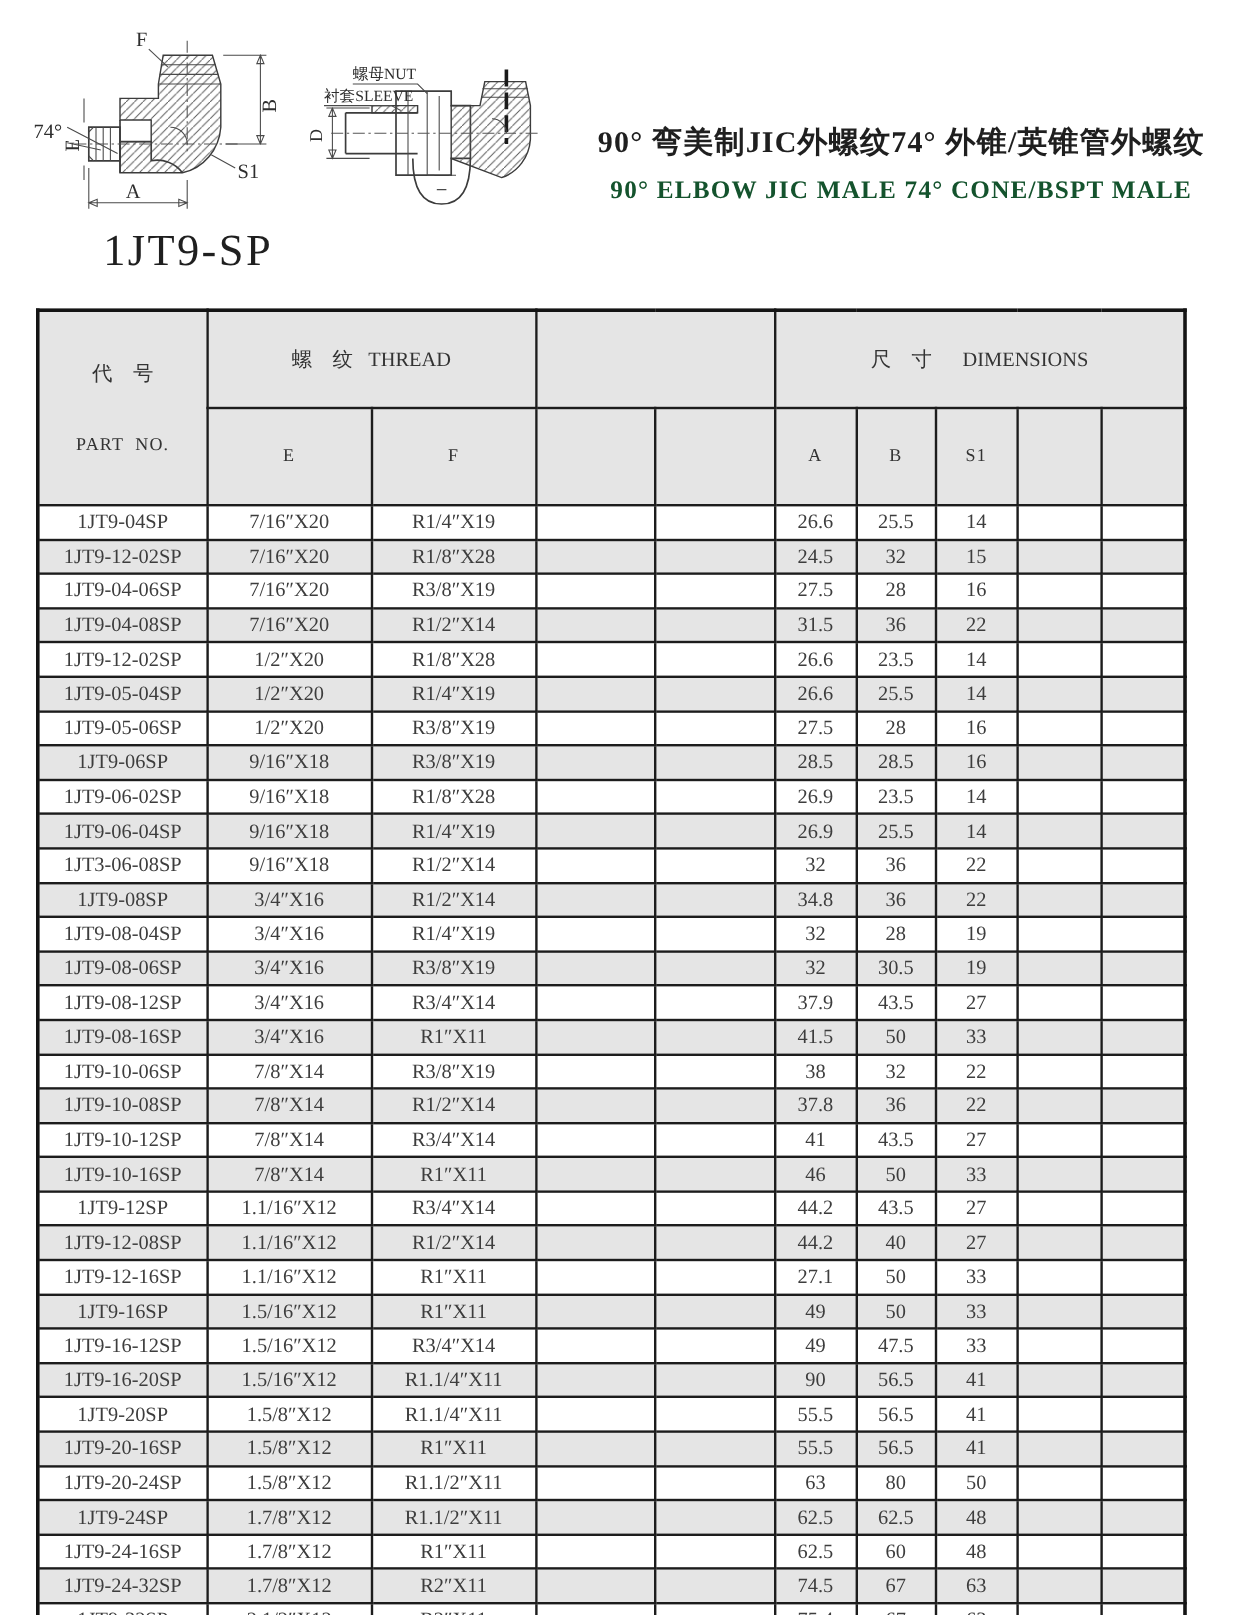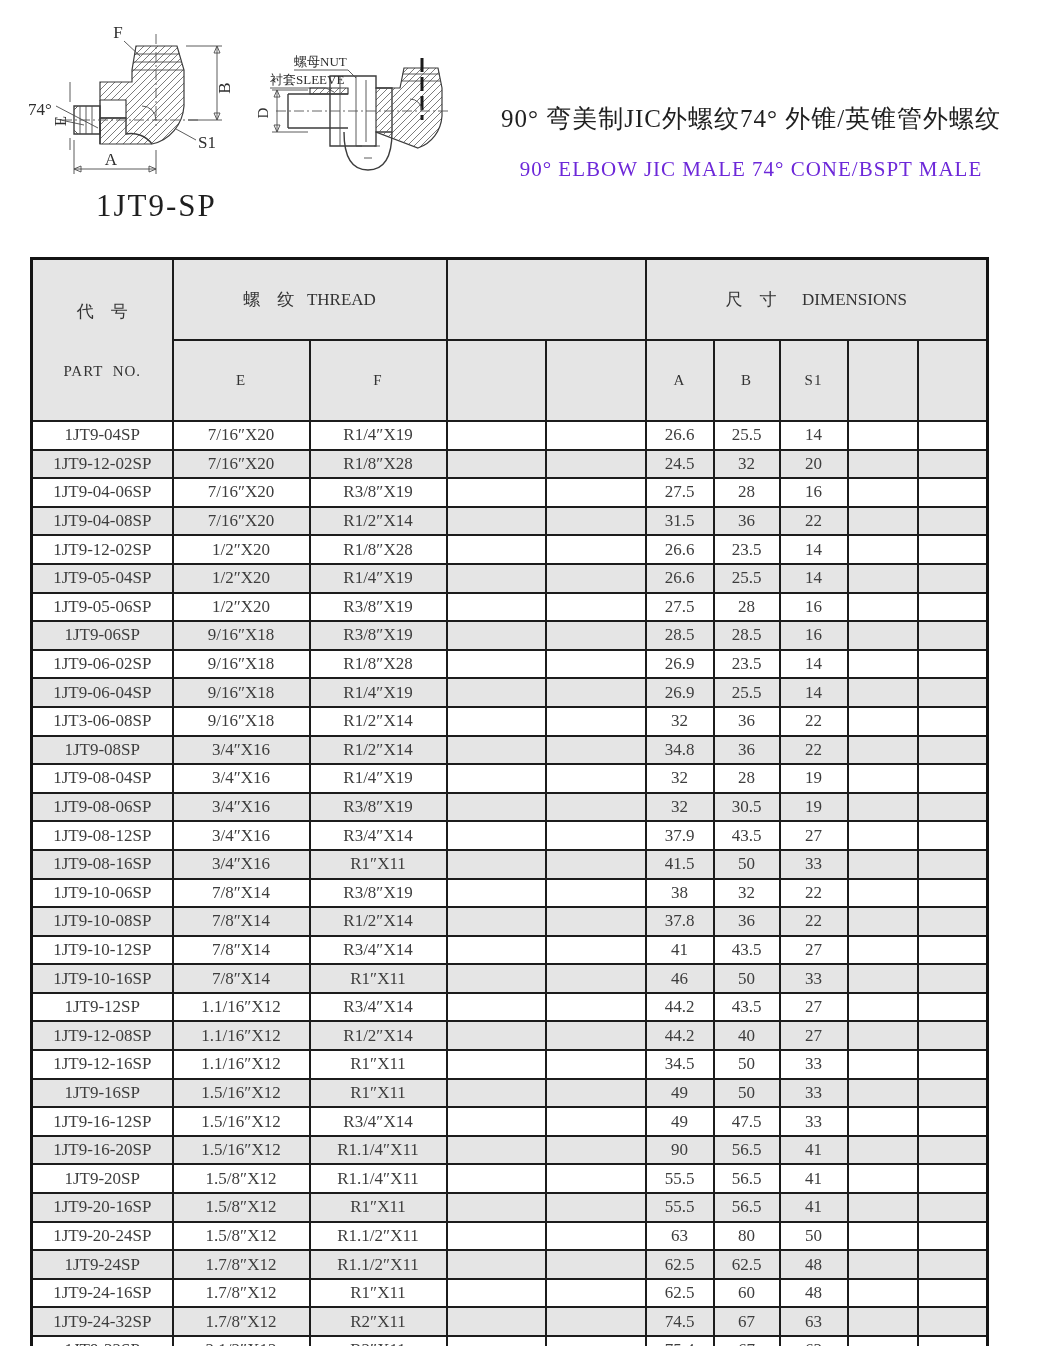--- a/index.html
+++ b/index.html
@@ -11,24 +11,24 @@
   .draw { position:absolute; }
   .draw-left  { left:14px; top:22px; }
   .draw-right { left:252px; top:28px; }
   svg text { font-family:"Liberation Serif","DejaVu Serif",serif; fill:#2e2e2e; }
   .cad { stroke:#3c3c3c; stroke-width:1.4; fill:none; }
   .cad-thin { stroke:#4a4a4a; stroke-width:0.9; fill:none; }
   .cad-center { stroke:#555; stroke-width:0.9; fill:none; stroke-dasharray:10 3 2 3; }
   .cad-bold-dash { stroke:#1a1a1a; stroke-width:3; fill:none; stroke-dasharray:14 5; }
   .hatched { stroke:#3c3c3c; stroke-width:1.2; }
   
-  .title-block { position:absolute; left:466px; top:102px; width:570px; text-align:center; }
+  .title-block { position:absolute; left:466px; top:102px; width:570px; text-align:center;font-weight:bold; }
   .title-cn { font-size:25px; letter-spacing:1px; color:#1f1f1f; white-space:nowrap; }
-  .title-en { font-size:21px; margin-top:22px; letter-spacing:1px; color:#6d28d9; white-space:nowrap; }
-  .model-label { position:absolute; left:96px; top:188px; font-size:31px; letter-spacing:2px; color:#1f1f1f; }
+  .title-en { font-size:21px; margin-top:11px; letter-spacing:1px; color:#14532d; white-space:nowrap; }
+  .model-label { position:absolute; left:86px; top:188px; font-size:37px; letter-spacing:2px; color:#1f1f1f; }
   
   table.spec {
     position:absolute; left:30px; top:257px; width:956px;
     border-collapse:collapse; table-layout:fixed; border:3px solid #141414;
   }
   .spec th, .spec td {
     border:2px solid #1c1c1c; padding:0; text-align:center;
     font-weight:normal; overflow:hidden; white-space:pre;
   }
   .spec thead th { background:#e5e5e5; font-size:17px; color:#333; }
@@ -177,21 +177,21 @@
           <td></td>
         </tr>
         <tr class="alt">
           <td>1JT9-12-02SP</td>
           <td>7/16″X20</td>
           <td>R1/8″X28</td>
           <td></td>
           <td></td>
           <td>24.5</td>
           <td>32</td>
-          <td>20</td>
+          <td>15</td>
           <td></td>
           <td></td>
         </tr>
         <tr>
           <td>1JT9-04-06SP</td>
           <td>7/16″X20</td>
           <td>R3/8″X19</td>
           <td></td>
           <td></td>
           <td>27.5</td>
@@ -427,21 +427,21 @@
           <td>27</td>
           <td></td>
           <td></td>
         </tr>
         <tr>
           <td>1JT9-12-16SP</td>
           <td>1.1/16″X12</td>
           <td>R1″X11</td>
           <td></td>
           <td></td>
-          <td>34.5</td>
+          <td>27.1</td>
           <td>50</td>
           <td>33</td>
           <td></td>
           <td></td>
         </tr>
         <tr class="alt">
           <td>1JT9-16SP</td>
           <td>1.5/16″X12</td>
           <td>R1″X11</td>
           <td></td>

